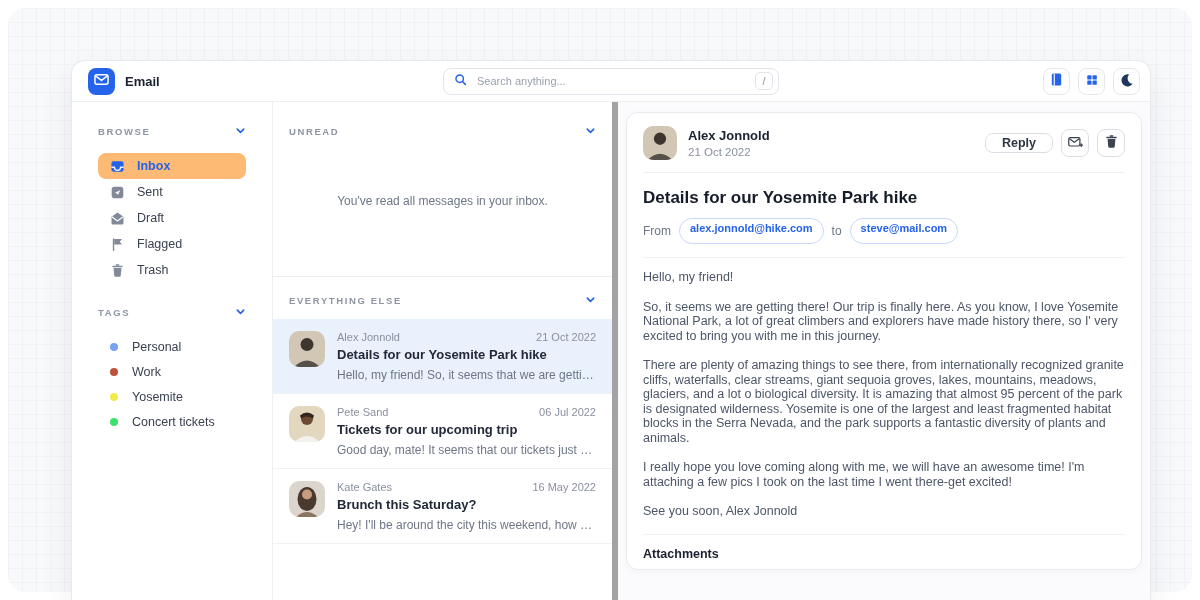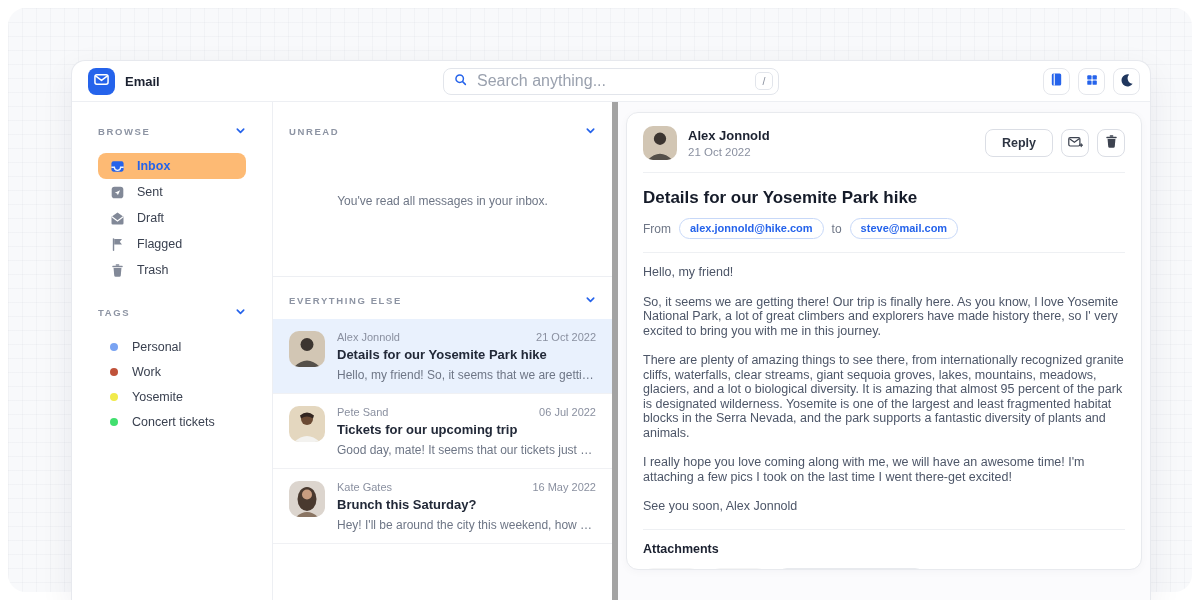--- a/index.html
+++ b/index.html
@@ -18,21 +18,21 @@
   
   .topbar { height:41px; flex:0 0 41px; border-bottom:1px solid #edeff3;
             display:flex; align-items:center; padding:0 10px 0 16px; position:relative; }
   .logo { width:27px; height:27px; border-radius:8px; background:#2563eb;
           display:flex; align-items:center; justify-content:center; }
   .app-title { font-size:13px; font-weight:bold; color:#1b2130; margin-left:10px; }
   .search { position:absolute; left:50%; transform:translateX(-50%);
             width:336px; height:27px; border:1px solid #e2e5eb; border-radius:8px;
             display:flex; align-items:center; gap:8px; padding:0 5px 0 10px; background:#fff; }
   .search input { flex:1; border:none; outline:none; background:transparent;
-                  font-size:16px; color:#be185d; font-family:"Liberation Sans", sans-serif; }
+                  font-size:11px; color:#be185d; font-family:"Liberation Sans", sans-serif; }
   .search input::placeholder { color:#9aa1ae; }
   .slash-badge { width:18px; height:18px; border:1px solid #e2e5eb; border-radius:5px;
                  font-size:10.5px; color:#868d9b; display:flex; align-items:center; justify-content:center; }
   .topbar-actions { margin-left:auto; display:flex; gap:8px; }
   .icon-btn { width:27px; height:27px; border:1px solid #e5e7ec; border-radius:8px;
               background:#fff; display:flex; align-items:center; justify-content:center;
               padding:0; cursor:pointer; }
 
   
   .main { flex:1; display:flex; min-height:0; }
@@ -75,30 +75,30 @@
   
   .detail-card { background:#fff; border:1px solid #e8eaee; border-radius:12px;
                  height:458px; padding:0 16px; overflow:hidden;
                  box-shadow:0 2px 8px rgba(25,35,60,.03); }
   .detail-head { display:flex; align-items:center; gap:11px; padding:13px 0 12px;
                  border-bottom:1px solid #eef0f3; }
   .avatar34 { width:34px; height:34px; border-radius:10px; overflow:hidden; flex:0 0 34px; }
   .dh-name { font-size:13px; font-weight:bold; color:#1b2130; }
   .dh-date { font-size:11.5px; color:#8a90a0; margin-top:3px; }
   .dh-actions { margin-left:auto; display:flex; gap:8px; align-items:center; }
-  .reply-btn { height:28px; padding:0 16px; border:1px solid #dbdee5; border-radius:8px;
+  .reply-btn { height:20px; padding:0 16px; border:1px solid #dbdee5; border-radius:8px;
                background:#fff; font-size:12.5px; font-weight:bold; color:#2e3543;
                cursor:pointer; font-family:"Liberation Sans", sans-serif; }
   .sq-btn { width:28px; height:28px; border:1px solid #dbdee5; border-radius:8px;
             background:#fff; display:flex; align-items:center; justify-content:center;
             padding:0; cursor:pointer; }
   .subject { font-size:17px; font-weight:bold; color:#151b29; margin:15px 0 10px; }
   .fromto { display:flex; align-items:center; gap:8px; font-size:12px; color:#6e7686;
             padding-bottom:13px; border-bottom:1px solid #eef0f3; }
-  .chip { border:1px solid #c7d8f8; border-radius:999px; padding:3px 10px 4px;
+  .chip { border:1px solid #c7d8f8; border-radius:999px; padding:3px 10px 9px;
           font-size:11px; font-weight:bold; color:#2563eb; background:#fff; cursor:pointer; }
   .mail-body { padding-top:12px; }
   .mail-body p { margin:0 0 15px; font-size:12.5px; line-height:14.5px; color:#4d5668; }
   .attach-sep { border:none; border-top:1px solid #eef0f3; margin:0 0 12px; }
   .attach-title { font-size:12.5px; font-weight:bold; color:#1b2130; margin:0 0 12px; }
   .attach-row { display:flex; gap:10px; align-items:stretch; }
   .thumb { width:57px; height:57px; border-radius:10px; overflow:hidden; flex:0 0 57px;
            border:1px solid rgba(0,0,0,.04); cursor:pointer; }
   .thumb svg, .avatar36 svg, .avatar34 svg { display:block; }
   .file-card { display:flex; width:148px; height:57px; border:1px solid #e8eaee;

